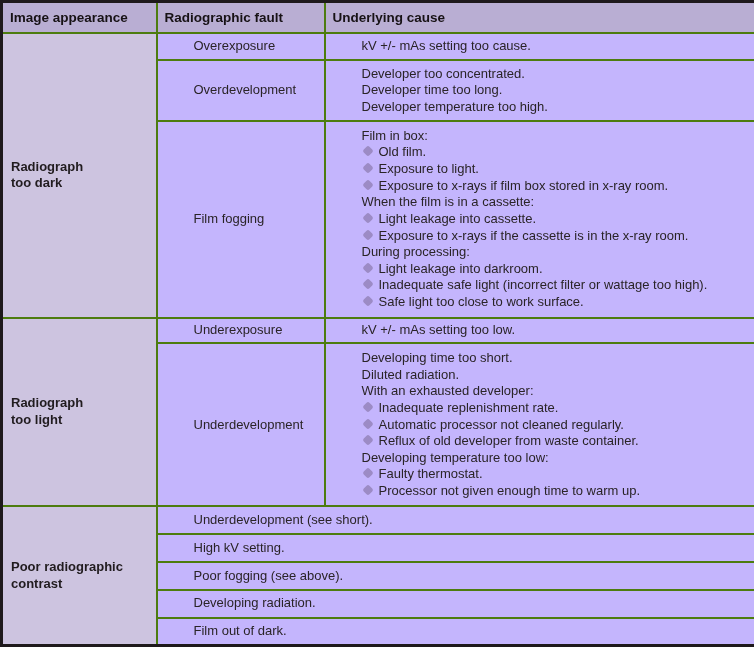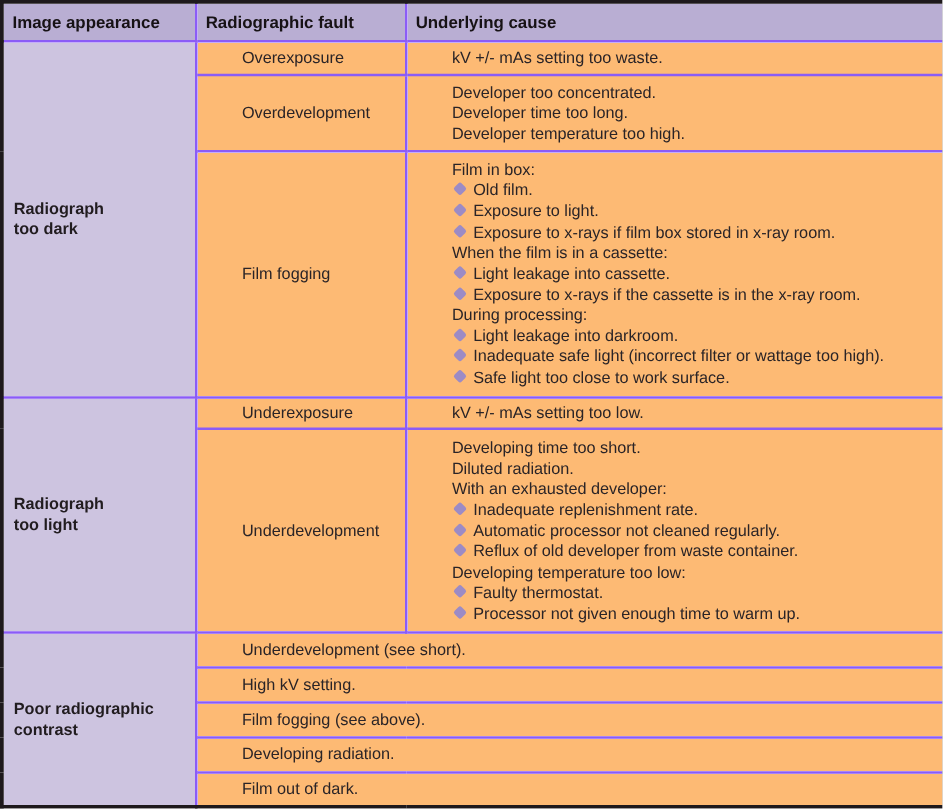--- a/index.html
+++ b/index.html
@@ -7,21 +7,21 @@
     width:754px;height:647px;overflow:hidden;background:#ffffff;
     font-family:"Liberation Sans", sans-serif;
   }
   table.faults{
     width:754px;height:647px;
     border-collapse:collapse;
     table-layout:fixed;
     border:3px solid #1e191c;
   }
   th,td{
-    border:2px solid #8b5cf6;
+    border:2px solid #4d7c0f;
     padding:3px 7px;
     vertical-align:middle;
     font-size:13px;
     color:#2a2427;
     line-height:1.28;
     overflow:hidden;
   }
   th{
     background:#b9aed3;
     text-align:left;
@@ -32,21 +32,21 @@
   }
   td.appearance{
     background:#cdc4e0;
     font-weight:bold;
     color:#211c1f;
     vertical-align:middle;
     padding-left:8px;
     margin-top:43px;
   }
   td.fault, td.cause, td.merged{
-    background:#fdba74;
+    background:#c4b5fd;
     padding-left:36px;
   }
   .line{margin:0;}
   .diamond{
     display:inline-block;
     width:8px;height:8px;
     background:#9c8bc5;
     transform:rotate(45deg);
     border-radius:2px;
     margin:0 7px 0 2px;
@@ -73,21 +73,21 @@
       </tr>
     </thead>
     <tbody id="table-body">
         <tr style="height: 26px;">
           <td class="appearance" rowspan="3">
             <div class="line">Radiograph</div>
             <div class="line">too dark</div>
           </td>
           <td class="fault">Overexposure</td>
           <td class="cause">
-            <div class="line"><span>kV +/- mAs setting too waste.</span></div>
+            <div class="line"><span>kV +/- mAs setting too cause.</span></div>
           </td>
         </tr>
         <tr style="height: 59px;">
           <td class="fault">Overdevelopment</td>
           <td class="cause">
             <div class="line"><span>Developer too concentrated.</span></div>
             <div class="line"><span>Developer time too long.</span></div>
             <div class="line"><span>Developer temperature too high.</span></div>
           </td>
         </tr>
@@ -135,21 +135,21 @@
           <td class="appearance" rowspan="5">
             <div class="line">Poor radiographic</div>
             <div class="line">contrast</div>
           </td>
           <td class="merged" colspan="2">Underdevelopment (see short).</td>
         </tr>
         <tr style="height: 27px;">
           <td class="merged" colspan="2">High kV setting.</td>
         </tr>
         <tr style="height: 27px;">
-          <td class="merged" colspan="2">Film fogging (see above).</td>
+          <td class="merged" colspan="2">Poor fogging (see above).</td>
         </tr>
         <tr style="height: 27px;">
           <td class="merged" colspan="2">Developing radiation.</td>
         </tr>
         <tr style="height: 27px;">
           <td class="merged" colspan="2">Film out of dark.</td>
         </tr>
       </tbody>
   </table>
 </div>

